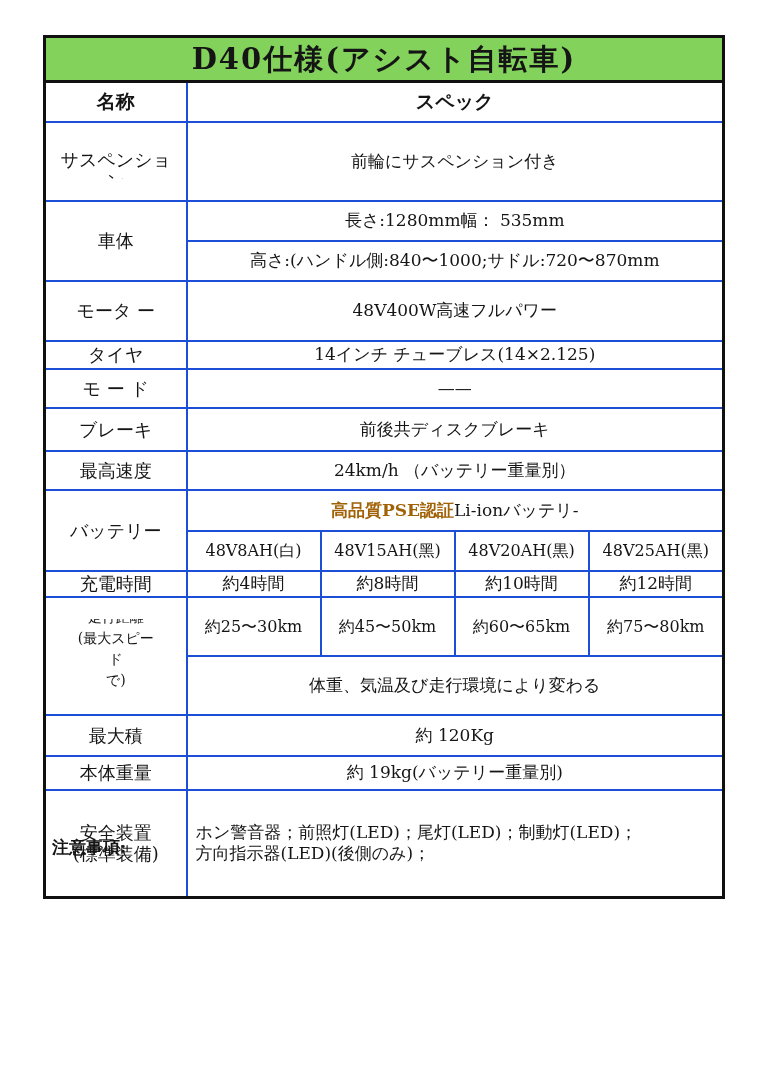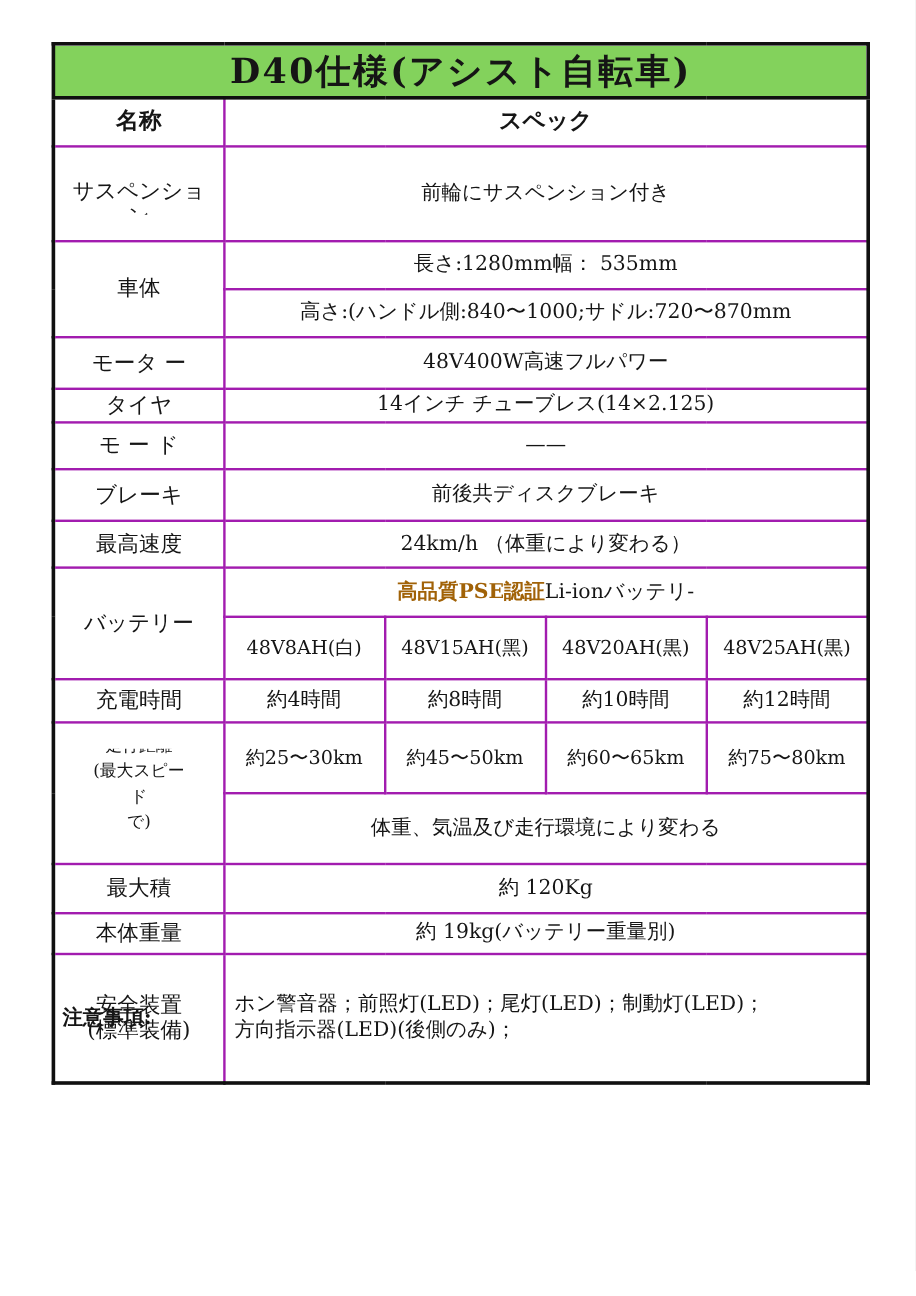--- a/index.html
+++ b/index.html
@@ -7,21 +7,21 @@
     position:relative;width:763px;height:1080px;background:#ffffff;
     font-family:"DejaVu Serif","Liberation Serif",serif;color:#151515;
     overflow:hidden;margin:0 auto;
   }
   table.spec{
     position:absolute;left:43px;top:35px;width:679px;
     border-collapse:collapse;table-layout:fixed;
     border:3px solid #101010;
   }
   td{
-    border:2px solid #a21caf;
+    border:2px solid #1d4ed8;
     text-align:center;vertical-align:middle;
     font-size:17px;line-height:21px;
     padding:0 3px;overflow:hidden;
     white-space:pre-line;
   }
   td.title-cell{
     background:#83d25c;
     font-size:29px;font-weight:bold;letter-spacing:2px;line-height:32px;
     border-bottom:3px solid #101010;
   }
@@ -74,21 +74,21 @@
     </tr>
 
     <tr style="height:40px">
       <td rowspan="2" class="lbl">車体</td>
       <td colspan="4">長さ:1280mm幅： 535mm</td>
     </tr>
     <tr style="height:40px">
       <td colspan="4">高さ:(ハンドル側:840〜1000;サドル:720〜870mm</td>
     </tr>
 
-    <tr style="height:43px">
+    <tr style="height:60px">
       <td class="lbl">モータ ー</td>
       <td colspan="4">48V400W高速フルパワー</td>
     </tr>
 
     <tr style="height:28px">
       <td class="lbl">タイヤ</td>
       <td colspan="4">14インチ チューブレス(14×2.125)</td>
     </tr>
 
     <tr style="height:39px">
@@ -96,35 +96,35 @@
       <td colspan="4">——</td>
     </tr>
 
     <tr style="height:43px">
       <td class="lbl">ブレーキ</td>
       <td colspan="4">前後共ディスクブレーキ</td>
     </tr>
 
     <tr style="height:39px">
       <td class="lbl">最高速度</td>
-      <td colspan="4">24km/h （体重により変わる）</td>
+      <td colspan="4">24km/h （バッテリー重量別）</td>
     </tr>
 
     <tr style="height:41px">
       <td rowspan="2" class="lbl">バッテリー</td>
       <td colspan="4"><span class="red">高品質PSE認証</span><span>Li-ionバッテリ-</span></td>
     </tr>
-    <tr style="height:52px">
+    <tr style="height:40px">
       <td class="small">48V8AH(白)</td>
       <td class="small">48V15AH(黑)</td>
       <td class="small">48V20AH(黒)</td>
       <td class="small">48V25AH(黒)</td>
     </tr>
 
-    <tr style="height:36px">
+    <tr style="height:26px">
       <td class="lbl">充電時間</td>
       <td>約4時間</td>
       <td>約8時間</td>
       <td>約10時間</td>
       <td>約12時間</td>
     </tr>
 
     <tr style="height:40px">
       <td rowspan="2" class="lbl">
         <div class="range-box"><span>走行距離

